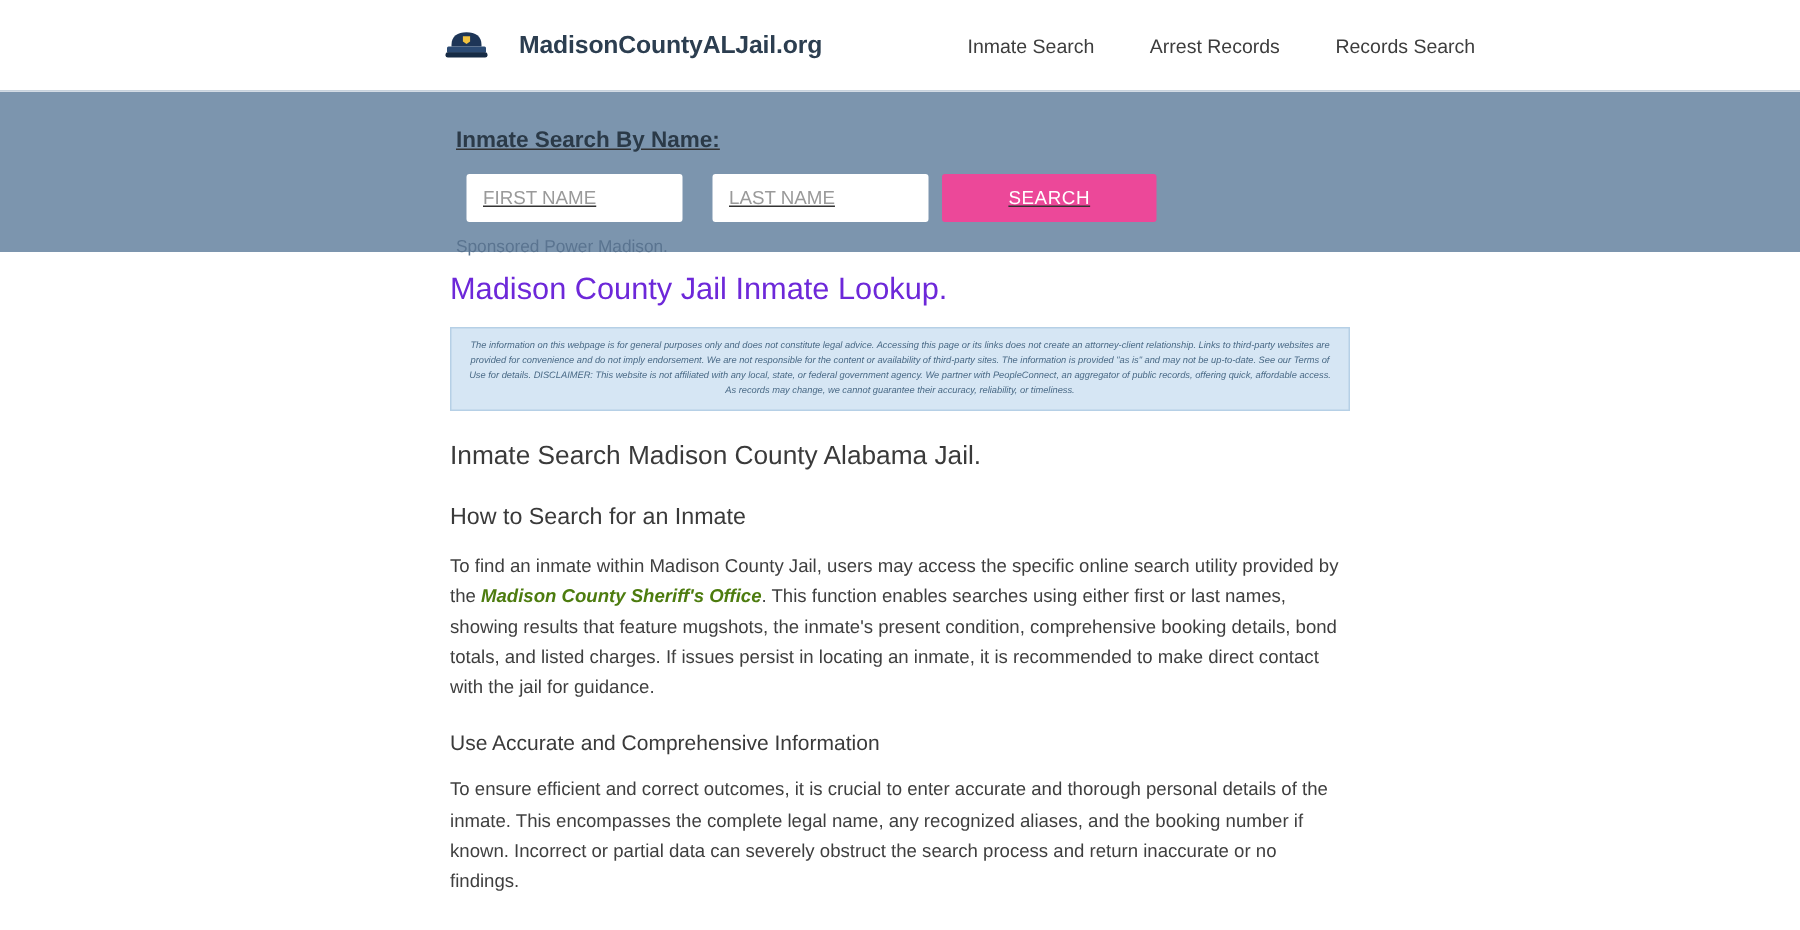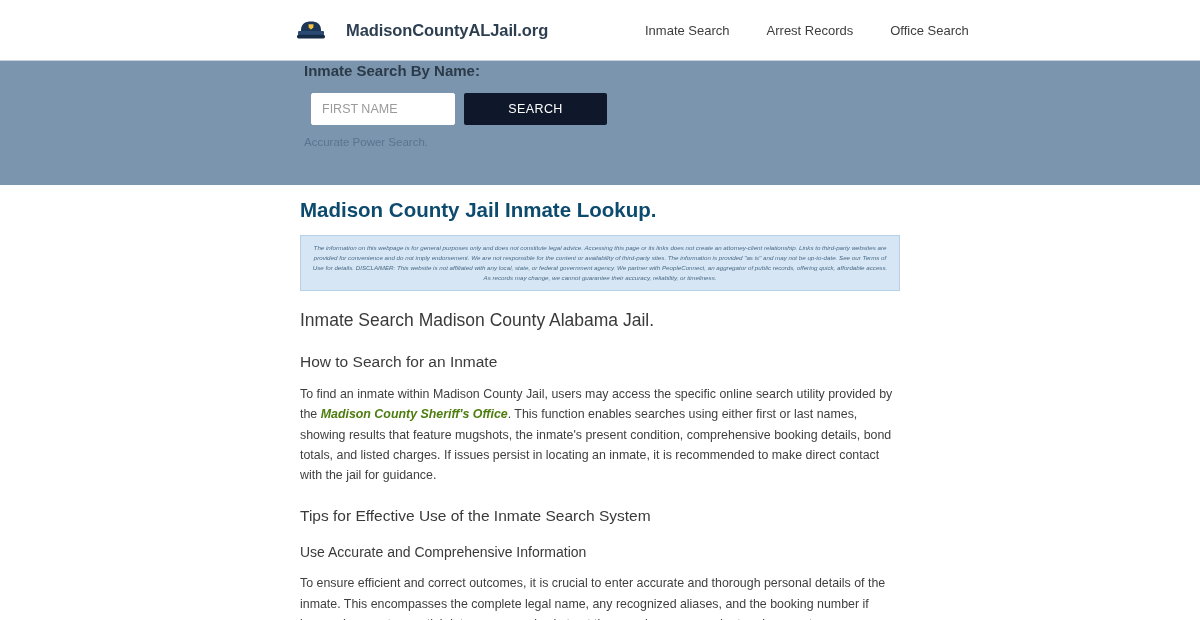--- a/index.html
+++ b/index.html
@@ -48,22 +48,23 @@
   .nav-link {
     font-size: 13px;
     color: #3d3d3d;
     text-decoration: none;
     white-space: nowrap;
   }
 
   
   .search-band {
     background: #7c95ae;
-    height: 124px;
-    padding-top: 1px;
+    height: 107px;
+    padding-top: 24px;
+    text-decoration: underline;
   }
   .band-inner { width: 600px; margin: 0 auto; }
   .band-title {
     font-size: 15px;
     font-weight: bold;
     color: #2b3a48;
     margin: 0 0 14px 4px;
   }
   .search-row { display: flex; gap: 9px; }
   .text-field {
@@ -101,43 +102,43 @@
     transform: translateY(-50%);
     pointer-events: none;
     width: 0; height: 0;
     border-left: 5px solid transparent;
     border-right: 5px solid transparent;
     border-top: 6px solid #1a1a1a;
   }
   .search-btn {
     width: 143px;
     height: 32px;
-    background: #0f172a;
+    background: #ec4899;
     border: none;
     border-radius: 2px;
     color: #ffffff;
     font-size: 12.5px;
     font-family: "Liberation Sans", sans-serif;
     letter-spacing: 0.4px;
     cursor: pointer;
   }
   .sponsored-link {
     display: inline-block;
     margin: 11px 0 0 4px;
     font-size: 11.5px;
     color: #5a7490;
     text-decoration: none;
   }
 
   
   .content { width: 600px; margin: 0 auto; padding-top: 3px; }
   .page-title {
     font-size: 20.5px;
-    font-weight: bold;
-    color: #0c4a6e;
+    font-weight: normal;
+    color: #6d28d9;
     margin: 10px 0 13px 0;
   }
   .disclaimer {
     background: #d6e6f4;
     border: 1px solid #b6d0e6;
     padding: 7px 9px;
     text-align: center;
     font-style: italic;
     font-size: 6.2px;
     line-height: 1.62;
@@ -186,43 +187,43 @@
         <rect x="2" y="12" width="26" height="4.2" rx="1" fill="#2b4a73"></rect>
         <rect x="1" y="15.8" width="28" height="3.6" rx="1.6" fill="#162b45"></rect>
         <path d="M12.6 5.2 L17.4 5.2 L17.4 8.6 L15 10.4 L12.6 8.6 Z" fill="#f2c23e"></path>
       </svg>
     </span>
     <span class="brand-name">MadisonCountyALJail.org</span>
   </a>
   <nav class="main-nav">
     <a href="#" class="nav-link">Inmate Search</a>
     <a href="#" class="nav-link">Arrest Records</a>
-    <a href="#" class="nav-link">Office Search</a>
+    <a href="#" class="nav-link">Records Search</a>
   </nav>
 </div>
 
 <div class="search-band">
   <div class="band-inner">
     <div class="band-title">Inmate Search By Name:</div>
     <form class="search-row">
       <input type="text" class="text-field" placeholder="FIRST NAME" style="">
+      <input type="text" class="text-field" placeholder="LAST NAME" style="">
       <button type="submit" class="search-btn">SEARCH</button>
     </form>
-    <a href="#" class="sponsored-link">Accurate Power Search.</a>
+    <a href="#" class="sponsored-link">Sponsored Power Madison.</a>
   </div>
 </div>
 
 <div class="content">
   <h1 class="page-title">Madison County Jail Inmate Lookup.</h1>
 
   <div class="disclaimer">The information on this webpage is for general purposes only and does not constitute legal advice. Accessing this page or its links does not create an attorney-client relationship. Links to third-party websites are provided for convenience and do not imply endorsement. We are not responsible for the content or availability of third-party sites. The information is provided "as is" and may not be up-to-date. See our Terms of Use for details. DISCLAIMER: This website is not affiliated with any local, state, or federal government agency. We partner with PeopleConnect, an aggregator of public records, offering quick, affordable access. As records may change, we cannot guarantee their accuracy, reliability, or timeliness.</div>
 
   <h2 class="h2">Inmate Search Madison County Alabama Jail.</h2>
 
   <h3 class="h3">How to Search for an Inmate</h3>
   <p class="body"><span>To find an inmate within Madison County Jail, users may access the specific online search utility provided by the </span><a href="#" class="inline-link">Madison County Sheriff's Office</a><span>. This function enables searches using either first or last names, showing results that feature mugshots, the inmate's present condition, comprehensive booking details, bond totals, and listed charges. If issues persist in locating an inmate, it is recommended to make direct contact with the jail for guidance.</span></p>
 
-  <h3 class="h3">Tips for Effective Use of the Inmate Search System</h3>
 
   <h4 class="h4">Use Accurate and Comprehensive Information</h4>
   <p class="body">To ensure efficient and correct outcomes, it is crucial to enter accurate and thorough personal details of the inmate. This encompasses the complete legal name, any recognized aliases, and the booking number if known. Incorrect or partial data can severely obstruct the search process and return inaccurate or no findings.</p>
 
 </div>
 
 </body></html>

